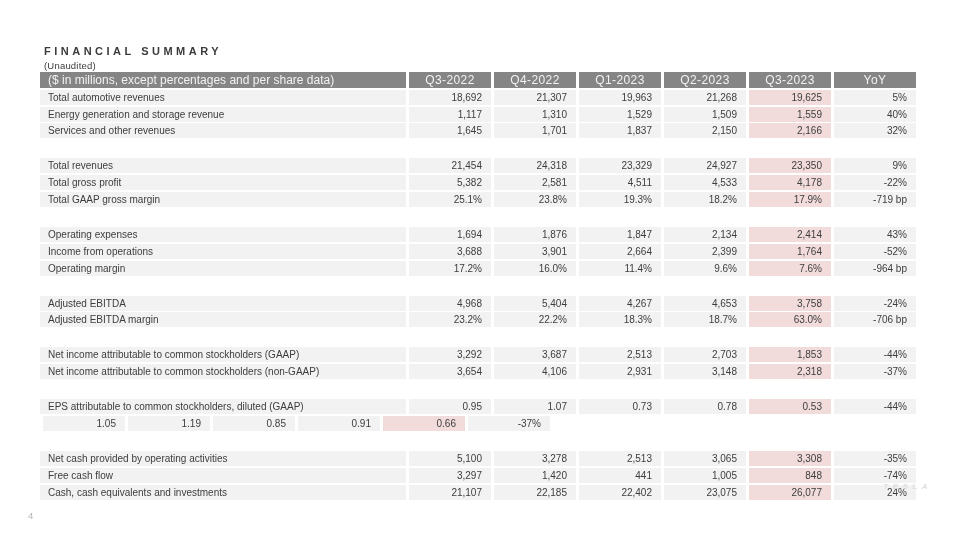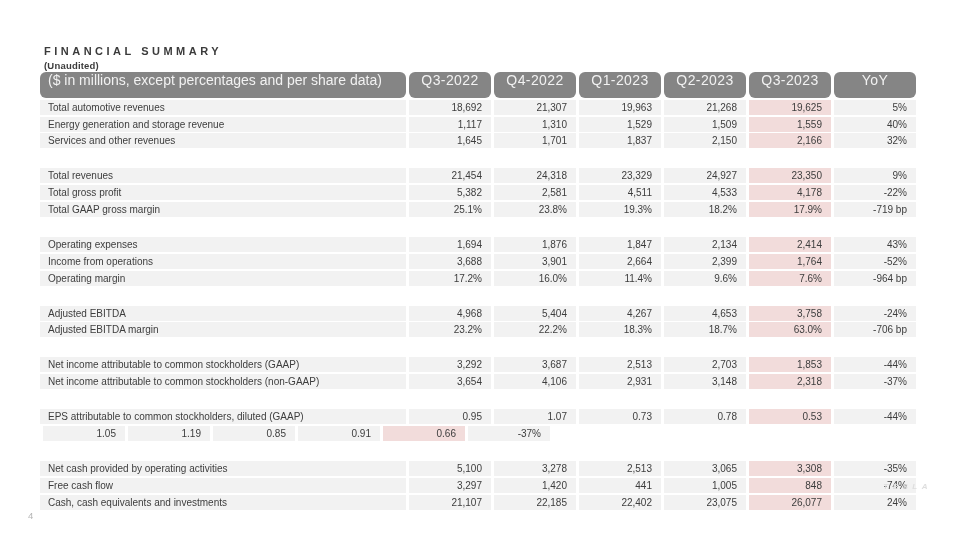--- a/index.html
+++ b/index.html
@@ -6,32 +6,32 @@
   html,body { width:960px; height:540px; }
   body { background:#ffffff; font-family:"Liberation Sans", sans-serif; }
   .slide { position:relative; width:960px; height:540px; background:#ffffff; overflow:hidden; }
 
   .title {
     position:absolute; left:44px; top:45px;
     font-size:11px; font-weight:bold; letter-spacing:3.5px; color:#3b3b3b;
   }
   .subtitle {
     position:absolute; left:44px; top:60px;
-    font-size:9.5px; font-weight:bold; letter-spacing:0.2px; color:#3b3b3b;
+    font-size:9.5px; font-weight:normal; letter-spacing:0.2px; color:#3b3b3b;
   }
 
   .fin-table { position:absolute; left:40px; top:72px; width:876px; }
   .row { display:flex; }
   .cell { overflow:hidden; white-space:nowrap; }
   .cell-label { width:366px; padding-left:8px; }
   .cell-val { width:82px; margin-left:3px; }
 
   .header-row .cell {
     background:var(--header-bg, #858585);
-    color:#f2f2f2; height:26px; line-height:16px; font-size:14px;border-radius:6px;
+    color:#f2f2f2; height:16px; line-height:16px; font-size:12px;
   }
   .header-row .cell-label { text-align:left; }
   .header-row .cell-val { text-align:center; letter-spacing:0.4px; }
 
   .section { margin-top:20px; }
   .section:first-child { margin-top:0; }
   .data-row { margin-top:1.8px; }
   .data-row .cell {
     background:var(--row-bg, #f2f2f2);
     height:15px; line-height:15px; font-size:10px; color:#3d3d3d;

